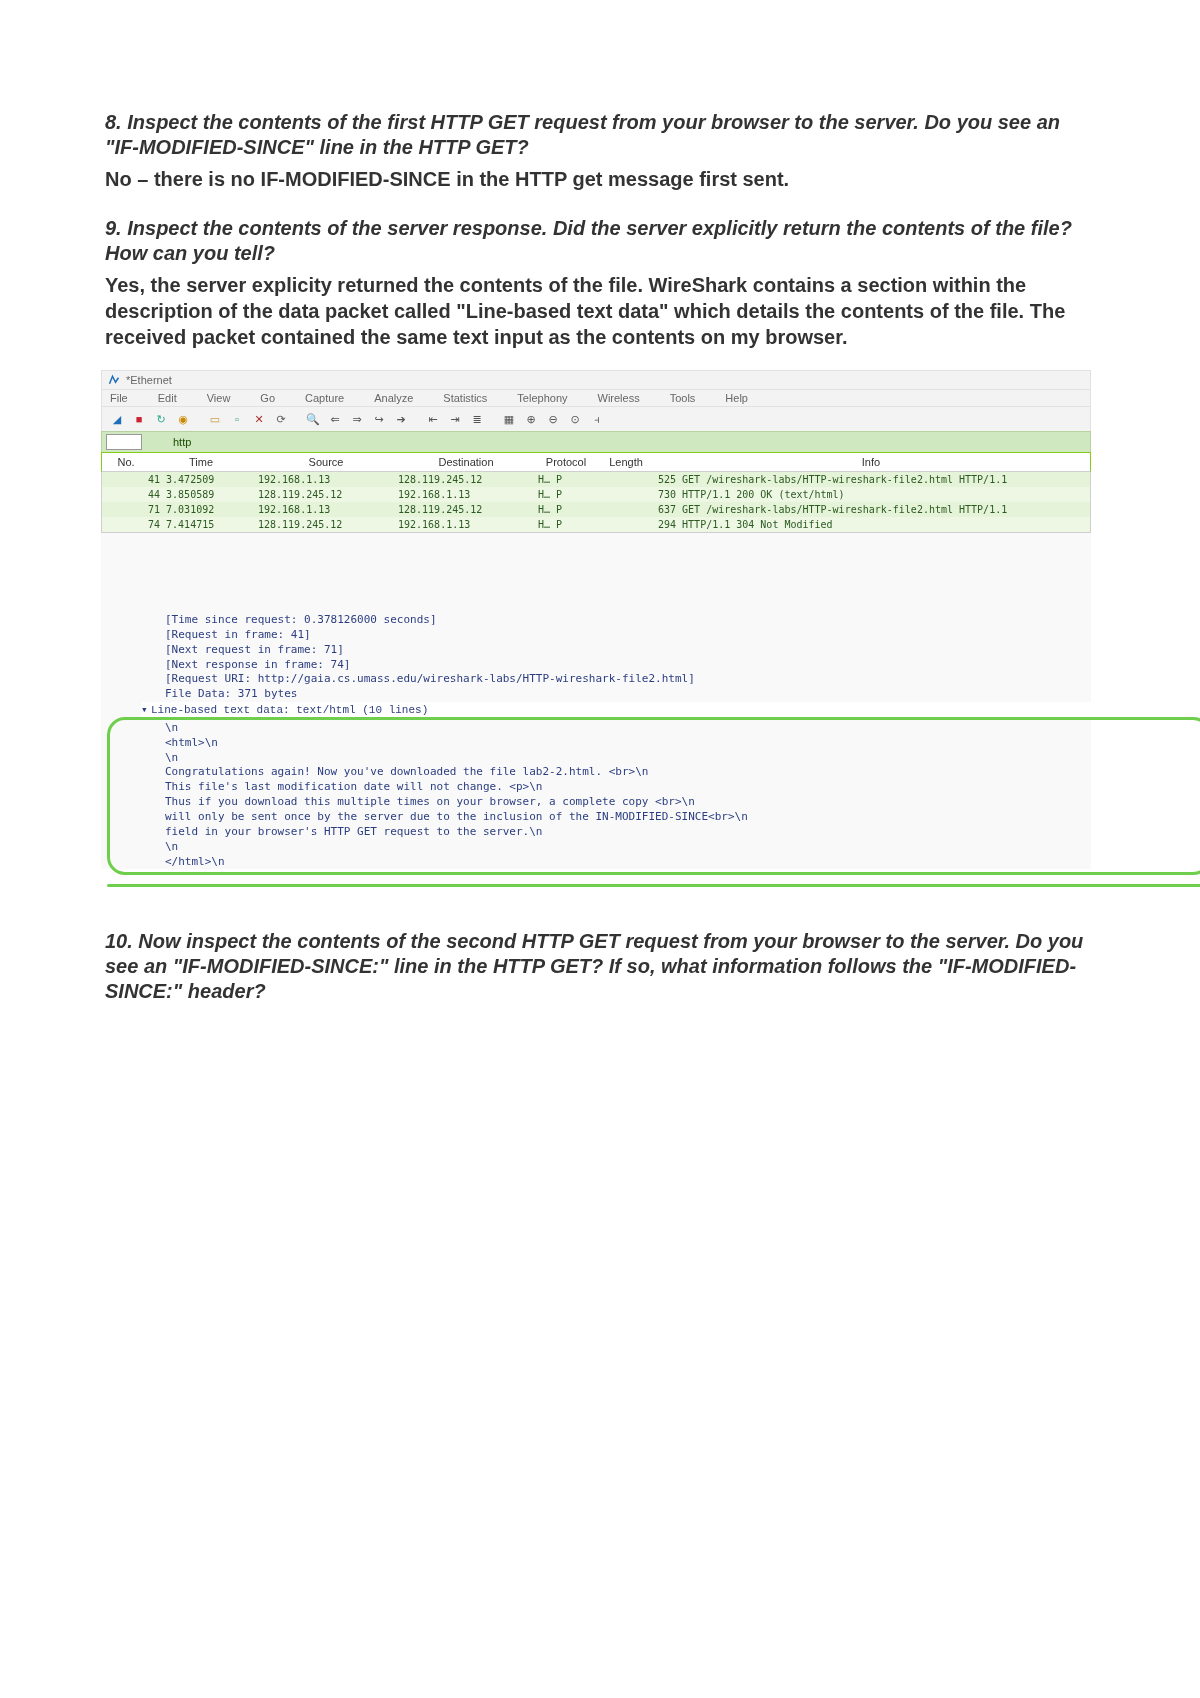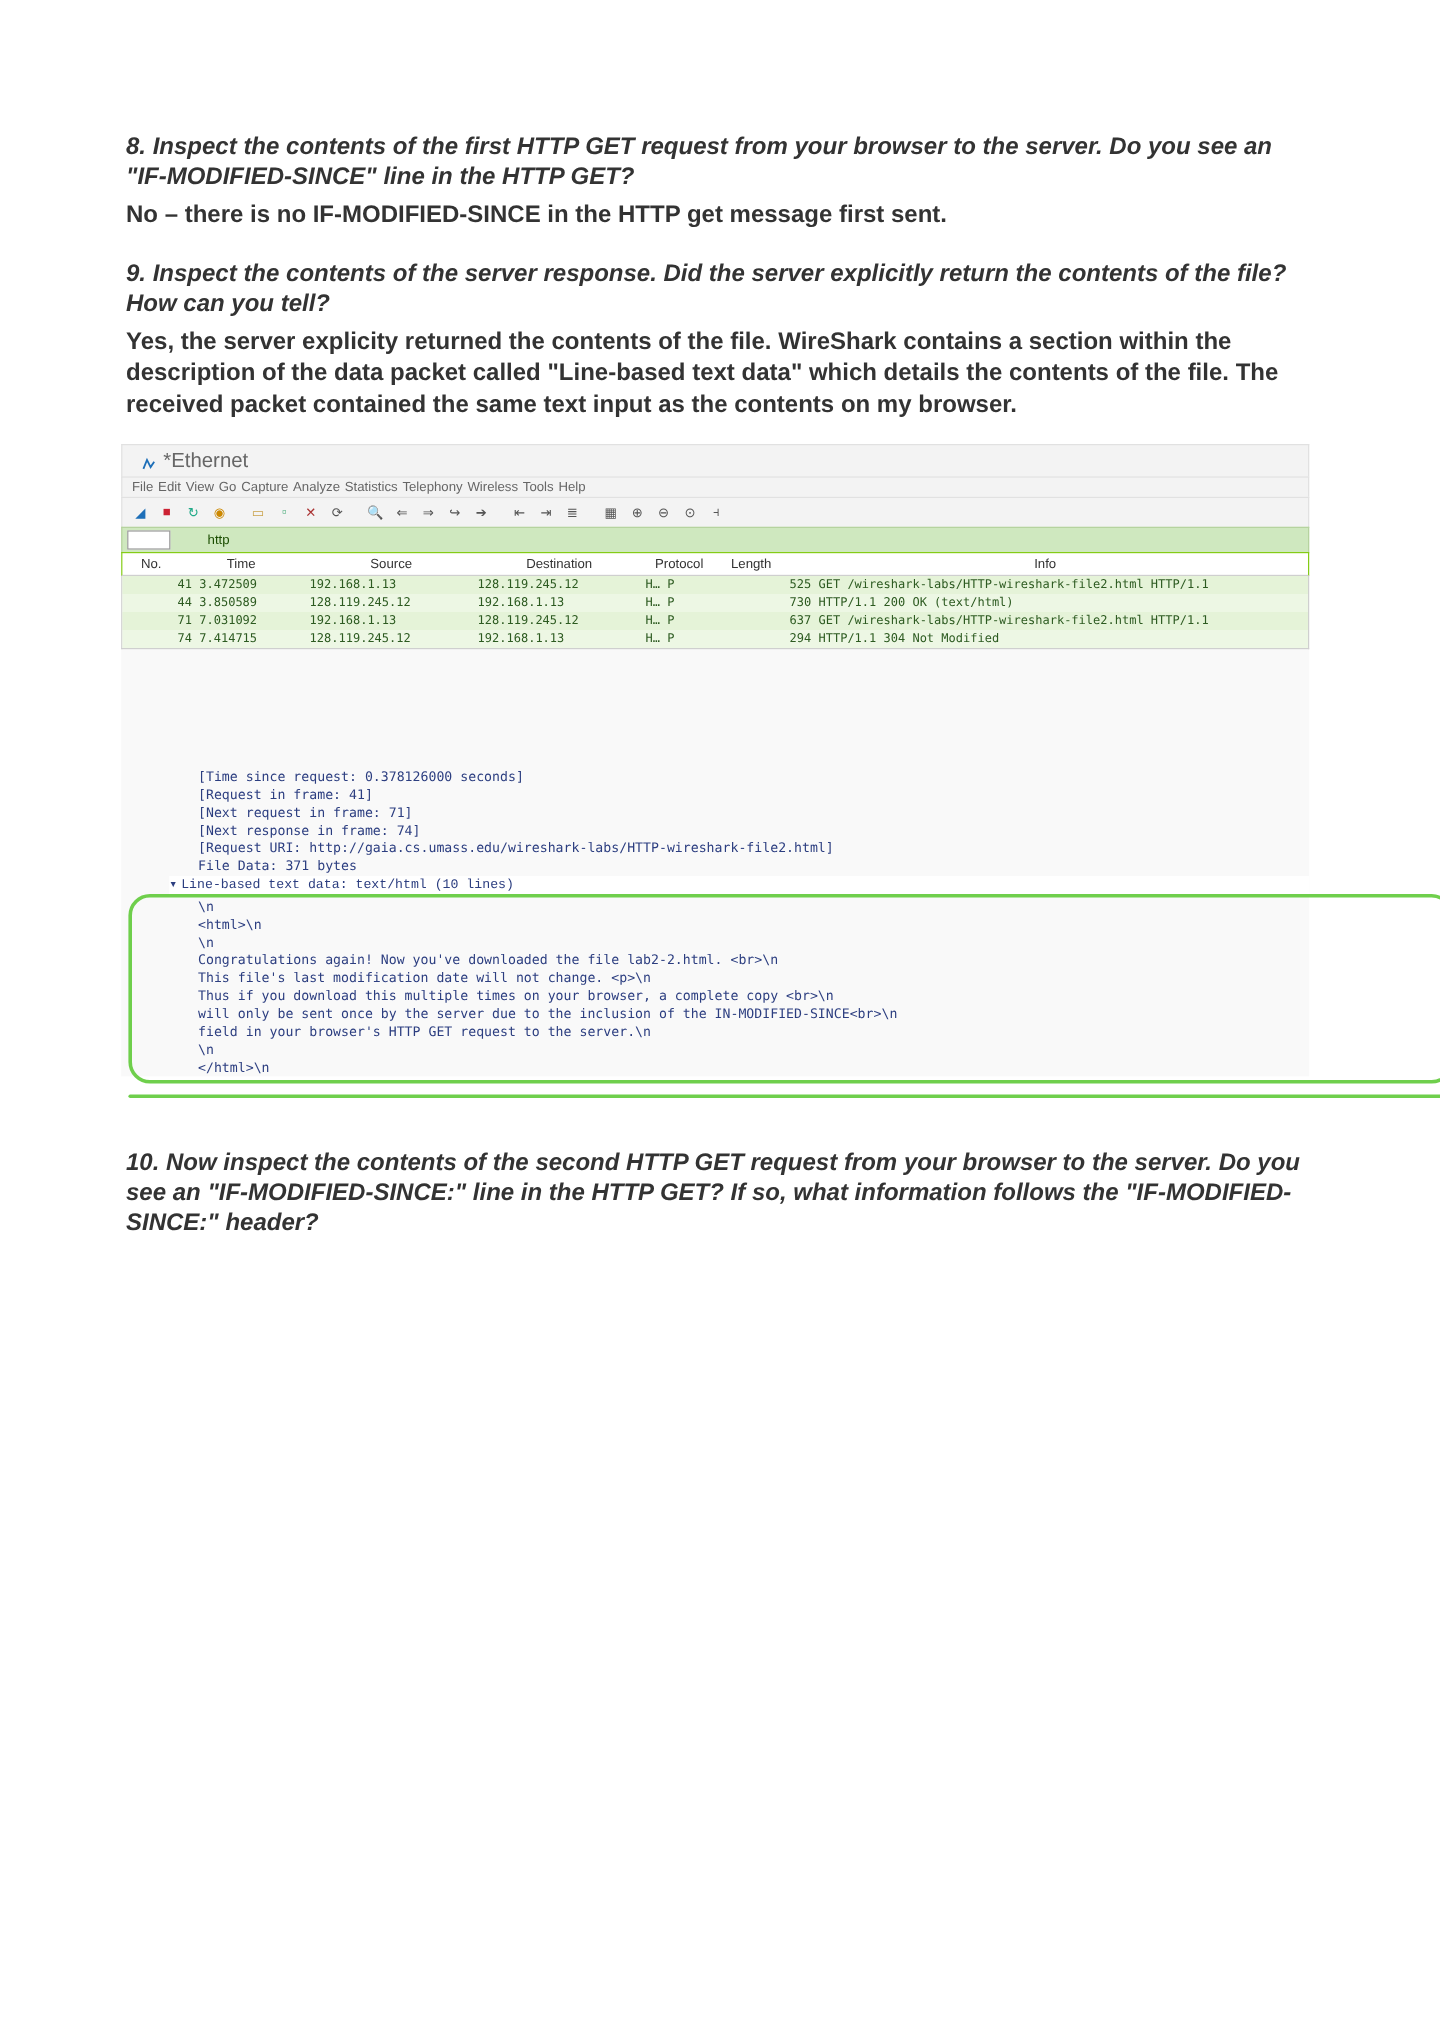--- a/index.html
+++ b/index.html
@@ -33,33 +33,33 @@
     width:990px;
     background:#f9f9f9;
     font-family:"Segoe UI",Tahoma,Arial,sans-serif;
     font-size:11px;
     color:#444;
   }
   .ws-title{
     display:flex;
     align-items:center;
     gap:6px;
-    padding:3px 16px;
+    padding:3px 6px;
     background:#f3f3f3;
     border:1px solid #e1e1e1;
     border-bottom:none;
     color:#666;
-    font-size:17px;
+    font-size:11px;
   }
   .ws-fin{
     width:12px;height:12px;display:inline-block;
   }
   .ws-menu{
     display:flex;
-    gap:4px;
+    gap:30px;
     padding:2px 8px;
     background:#f3f3f3;
     border:1px solid #e1e1e1;
     border-bottom:none;
     color:#666;
     font-size:11px;
   }
   .ws-menu span{cursor:default;}
   .ws-tools{
     display:flex;
@@ -130,21 +130,21 @@
   .row-green{background:#e5f3d8;color:#2c5a20;}
   .row-lightgreen{background:#edf7e4;color:#2c5a20;}
   .arrow-cell{position:relative;}
   .arrow-cell::before{
     content:"";
     position:absolute;
     left:-4px;top:0;bottom:0;width:3px;
     background:#bdbdbd;
   }
   .ws-detail{
-    margin-top:100px;
+    margin-top:80px;
     font-family:Consolas,Menlo,monospace;
     font-size:11px;
     color:#2c3e80;
     line-height:1.35;
     padding-left:40px;
   }
   .ws-detail .indent{padding-left:24px;}
   .ws-line-hdr{
     background:#ffffff;
     color:#2c3e80;

